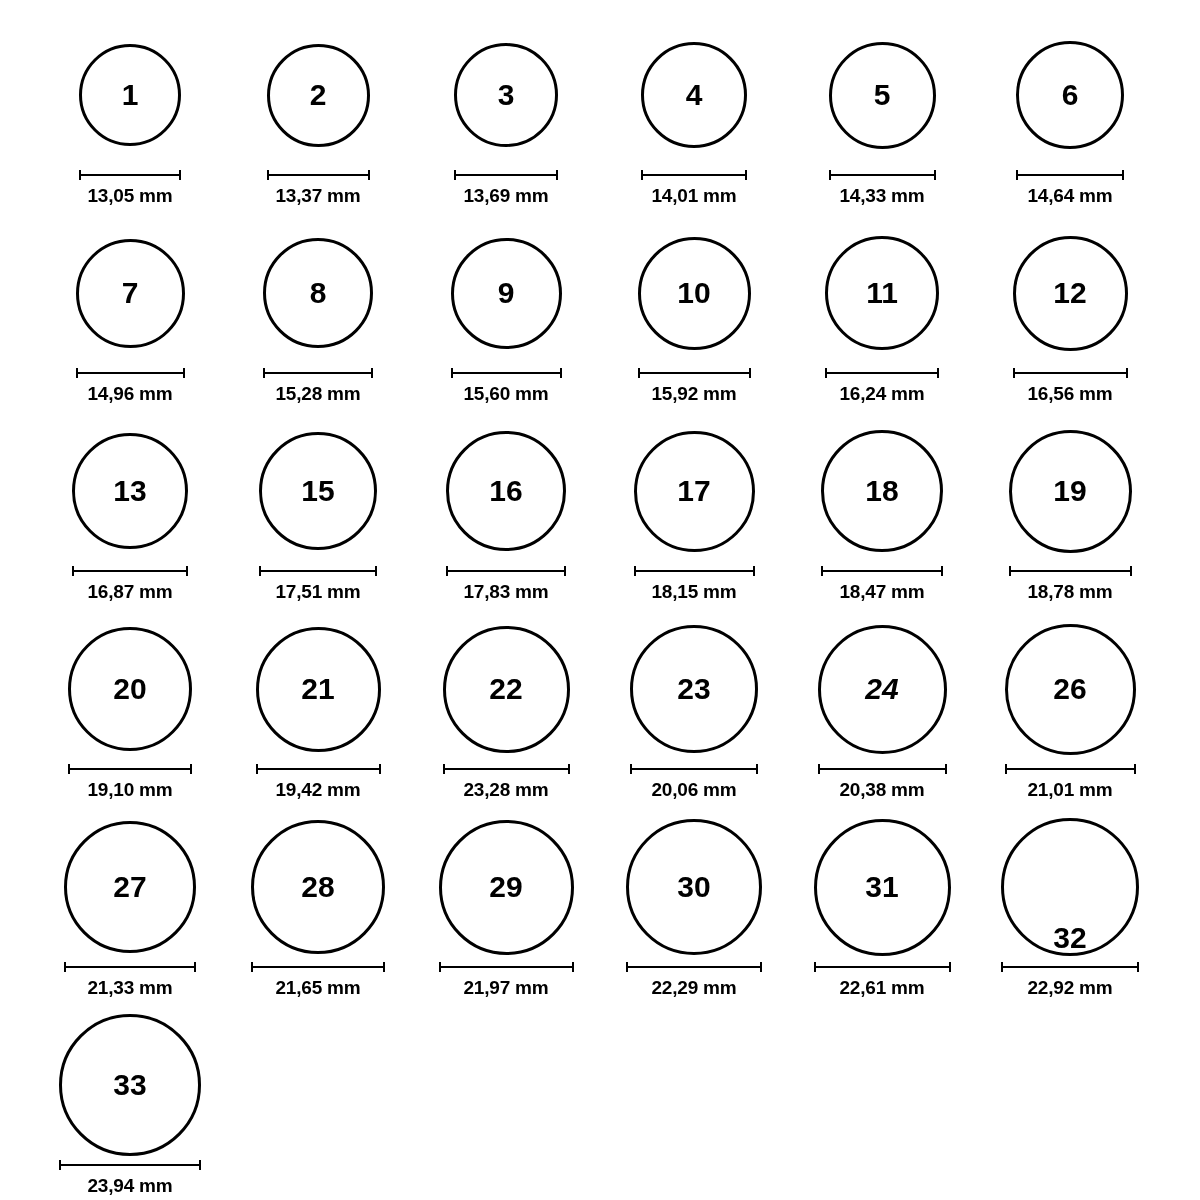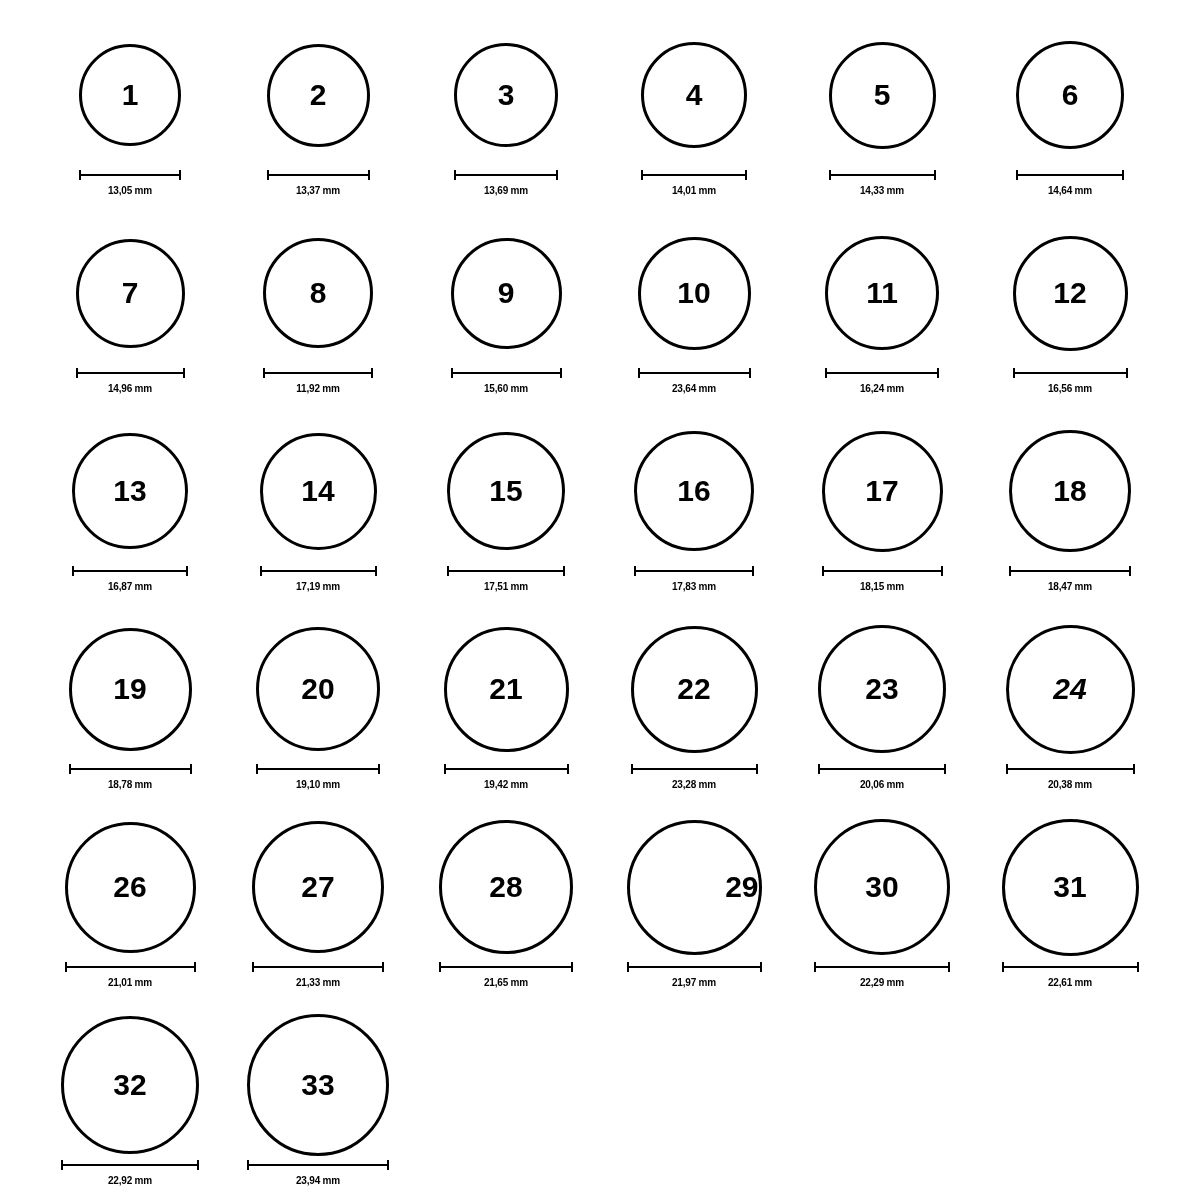--- a/index.html
+++ b/index.html
@@ -86,21 +86,21 @@
     position: absolute;
     top: 4px;
     left: 0;
     right: 0;
     height: 2px;
     background: #000000;
     display: block;
   }
   .mm {
     margin-top: 5px;
-    font-size: 10px;
+    font-size: 19px;
     font-weight: bold;
     letter-spacing: -0.2px;
     white-space: nowrap;
     color: #000000;
   }
 </style>
 </head>
 <body>
 
 <div id="chart">
@@ -199,21 +199,21 @@
       <div class="cell">
         <div class="ring-wrap">
           <div class="ring" style="width: 110px; height: 110px;">
             <span class="ring-label">8</span>
           </div>
         </div>
         <div class="measure">
           <div class="bar" style="width: 110px;">
             <span></span>
           </div>
-          <div class="mm">11,92 mm</div>
+          <div class="mm">15,28 mm</div>
         </div>
       </div>
       <div class="cell">
         <div class="ring-wrap">
           <div class="ring" style="width: 111px; height: 111px;">
             <span class="ring-label">9</span>
           </div>
         </div>
         <div class="measure">
           <div class="bar" style="width: 111px;">
@@ -225,21 +225,21 @@
       <div class="cell">
         <div class="ring-wrap">
           <div class="ring" style="width: 113px; height: 113px;">
             <span class="ring-label">10</span>
           </div>
         </div>
         <div class="measure">
           <div class="bar" style="width: 113px;">
             <span></span>
           </div>
-          <div class="mm">23,64 mm</div>
+          <div class="mm">15,92 mm</div>
         </div>
       </div>
       <div class="cell">
         <div class="ring-wrap">
           <div class="ring" style="width: 114px; height: 114px;">
             <span class="ring-label">11</span>
           </div>
         </div>
         <div class="measure">
           <div class="bar" style="width: 114px;">
@@ -269,33 +269,20 @@
         </div>
         <div class="measure">
           <div class="bar" style="width: 116px;">
             <span></span>
           </div>
           <div class="mm">16,87 mm</div>
         </div>
       </div>
       <div class="cell">
         <div class="ring-wrap">
-          <div class="ring" style="width: 117px; height: 117px;">
-            <span class="ring-label">14</span>
-          </div>
-        </div>
-        <div class="measure">
-          <div class="bar" style="width: 117px;">
-            <span></span>
-          </div>
-          <div class="mm">17,19 mm</div>
-        </div>
-      </div>
-      <div class="cell">
-        <div class="ring-wrap">
           <div class="ring" style="width: 118px; height: 118px;">
             <span class="ring-label">15</span>
           </div>
         </div>
         <div class="measure">
           <div class="bar" style="width: 118px;">
             <span></span>
           </div>
           <div class="mm">17,51 mm</div>
         </div>
@@ -451,21 +438,21 @@
         </div>
         <div class="measure">
           <div class="bar" style="width: 134px;">
             <span></span>
           </div>
           <div class="mm">21,65 mm</div>
         </div>
       </div>
       <div class="cell">
         <div class="ring-wrap">
-          <div class="ring" style="width: 135px; height: 135px; justify-content: flex-end;">
+          <div class="ring" style="width: 135px; height: 135px;">
             <span class="ring-label">29</span>
           </div>
         </div>
         <div class="measure">
           <div class="bar" style="width: 135px;">
             <span></span>
           </div>
           <div class="mm">21,97 mm</div>
         </div>
       </div>
@@ -490,21 +477,21 @@
         </div>
         <div class="measure">
           <div class="bar" style="width: 137px;">
             <span></span>
           </div>
           <div class="mm">22,61 mm</div>
         </div>
       </div>
       <div class="cell">
         <div class="ring-wrap">
-          <div class="ring" style="width: 138px; height: 138px;">
+          <div class="ring" style="width: 138px; height: 138px; align-items: flex-end;">
             <span class="ring-label">32</span>
           </div>
         </div>
         <div class="measure">
           <div class="bar" style="width: 138px;">
             <span></span>
           </div>
           <div class="mm">22,92 mm</div>
         </div>
       </div>

